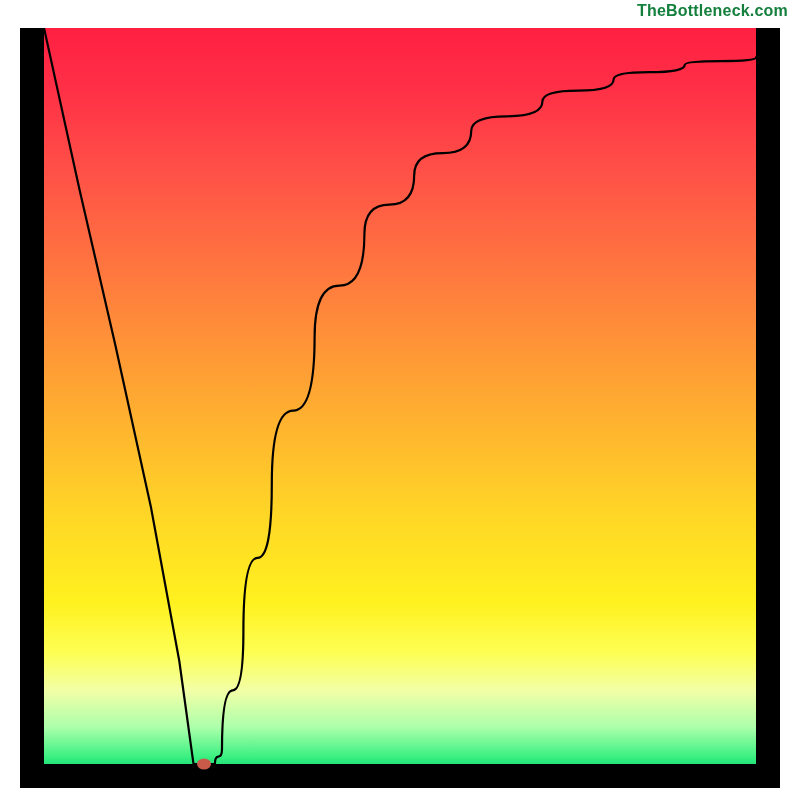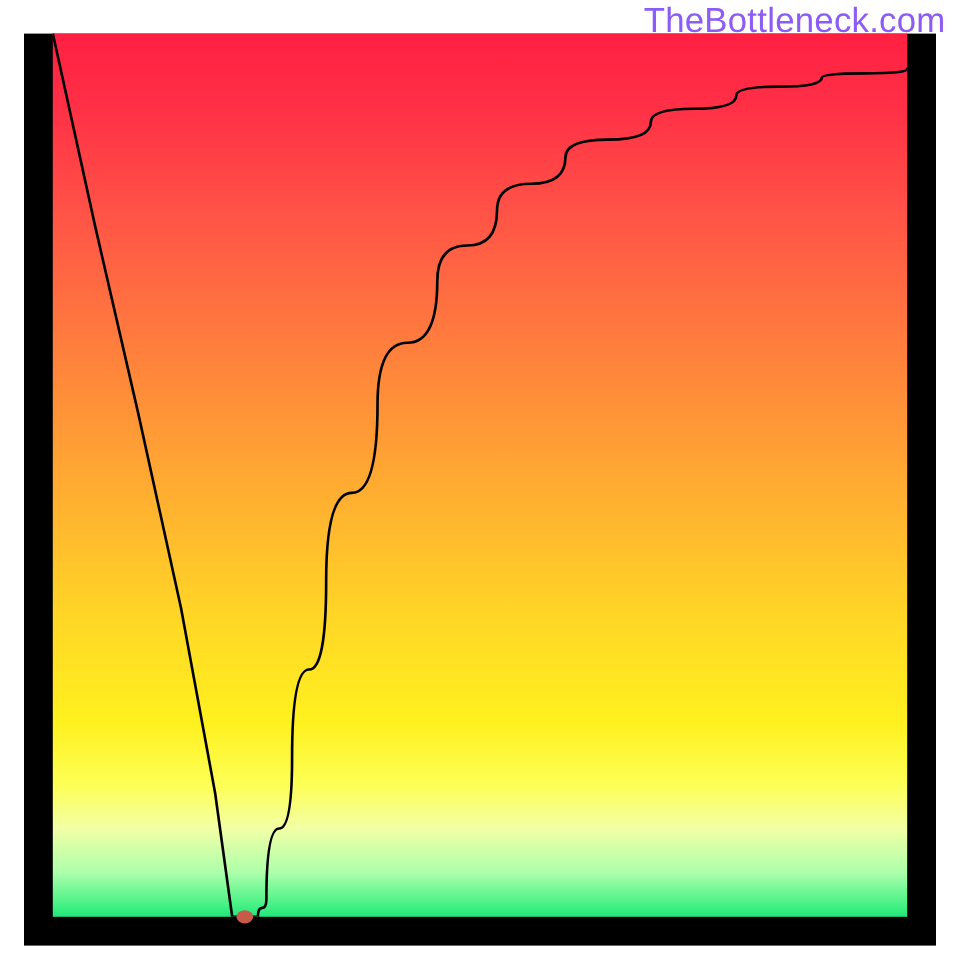--- a/index.html
+++ b/index.html
@@ -13,23 +13,23 @@
   }
   .wrap {
     position: relative;
     width: 800px;
     height: 800px;
   }
   .attribution {
     position: absolute;
     top: 2px;
     right: 12px;
-    font-size: 29px;
-    font-weight: 400;
-    color: #8b5cf6;
+    font-size: 16px;
+    font-weight: 700;
+    color: #15803d;
     letter-spacing: 0.2px;
   }
   .plot-outer {
     position: absolute;
     left: 20px;
     top: 28px;
     width: 760px;
     height: 760px;
     background: #000;
   }

